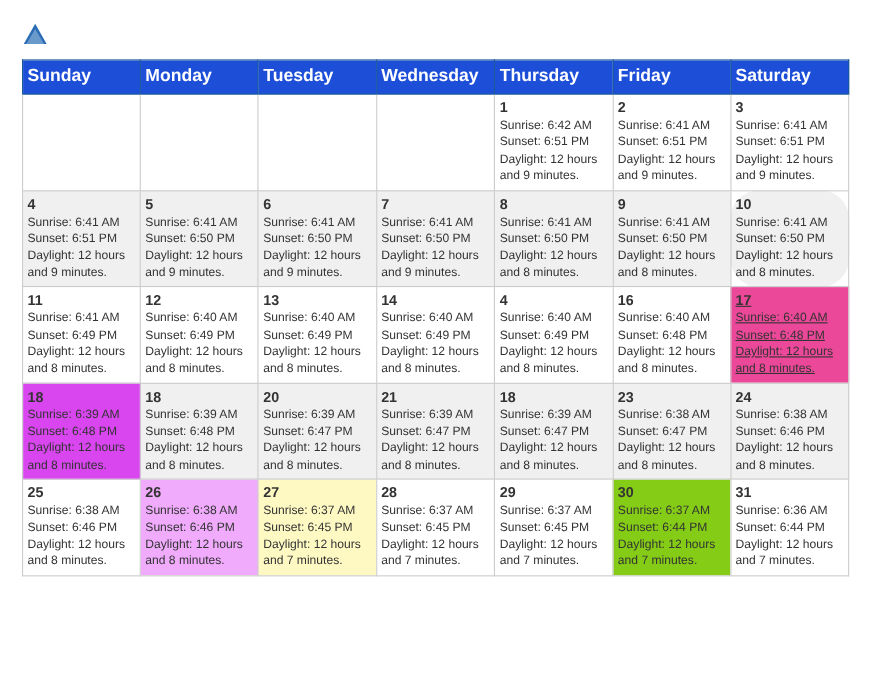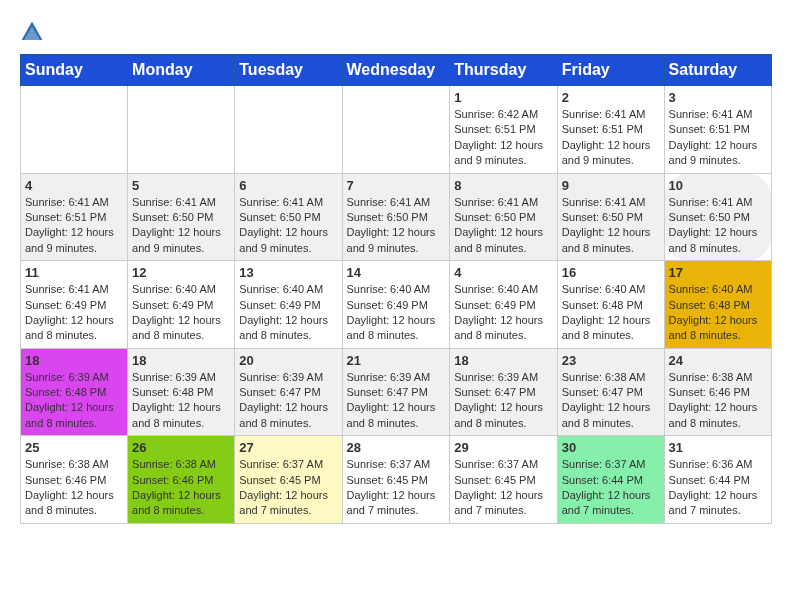--- a/index.html
+++ b/index.html
@@ -220,21 +220,21 @@
           <div class="day-info" style="white-space: pre-line;">Sunrise: 6:40 AM
 Sunset: 6:49 PM
 Daylight: 12 hours and 8 minutes.</div>
         </td>
         <td style="background: rgb(255, 255, 255);">
           <div class="day-number">16</div>
           <div class="day-info" style="white-space: pre-line;">Sunrise: 6:40 AM
 Sunset: 6:48 PM
 Daylight: 12 hours and 8 minutes.</div>
         </td>
-        <td style="background: #eab308;">
+        <td style="background: #ec4899; text-decoration: underline;">
           <div class="day-number">17</div>
           <div class="day-info" style="white-space: pre-line;">Sunrise: 6:40 AM
 Sunset: 6:48 PM
 Daylight: 12 hours and 8 minutes.</div>
         </td>
       </tr>
       <tr>
         <td style="background: #d946ef;">
           <div class="day-number">18</div>
           <div class="day-info" style="white-space: pre-line;">Sunrise: 6:39 AM
@@ -278,21 +278,21 @@
 Daylight: 12 hours and 8 minutes.</div>
         </td>
       </tr>
       <tr>
         <td style="background: rgb(255, 255, 255); margin-top: 11px;">
           <div class="day-number">25</div>
           <div class="day-info" style="white-space: pre-line;">Sunrise: 6:38 AM
 Sunset: 6:46 PM
 Daylight: 12 hours and 8 minutes.</div>
         </td>
-        <td style="background: #84cc16;">
+        <td style="background: #f0abfc;">
           <div class="day-number">26</div>
           <div class="day-info" style="white-space: pre-line;">Sunrise: 6:38 AM
 Sunset: 6:46 PM
 Daylight: 12 hours and 8 minutes.</div>
         </td>
         <td style="background: #fef9c3;">
           <div class="day-number">27</div>
           <div class="day-info" style="white-space: pre-line;">Sunrise: 6:37 AM
 Sunset: 6:45 PM
 Daylight: 12 hours and 7 minutes.</div>
@@ -302,21 +302,21 @@
           <div class="day-info" style="white-space: pre-line;">Sunrise: 6:37 AM
 Sunset: 6:45 PM
 Daylight: 12 hours and 7 minutes.</div>
         </td>
         <td style="background: rgb(255, 255, 255);">
           <div class="day-number">29</div>
           <div class="day-info" style="white-space: pre-line;">Sunrise: 6:37 AM
 Sunset: 6:45 PM
 Daylight: 12 hours and 7 minutes.</div>
         </td>
-        <td style="background: #86efac; margin-top: 13px;">
+        <td style="background: #84cc16; margin-top: 13px;">
           <div class="day-number">30</div>
           <div class="day-info" style="white-space: pre-line;">Sunrise: 6:37 AM
 Sunset: 6:44 PM
 Daylight: 12 hours and 7 minutes.</div>
         </td>
         <td style="background: rgb(255, 255, 255);">
           <div class="day-number">31</div>
           <div class="day-info" style="white-space: pre-line;">Sunrise: 6:36 AM
 Sunset: 6:44 PM
 Daylight: 12 hours and 7 minutes.</div>

